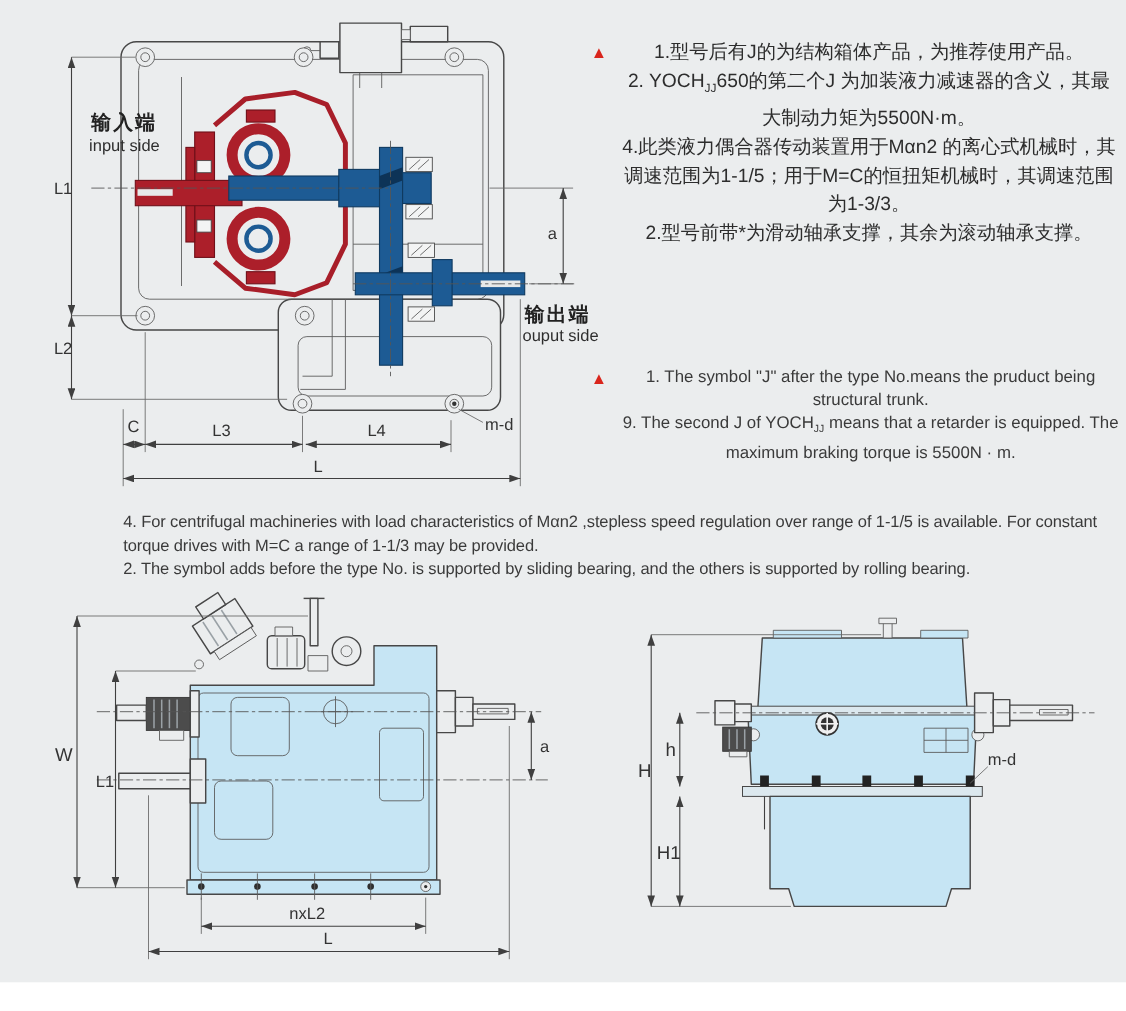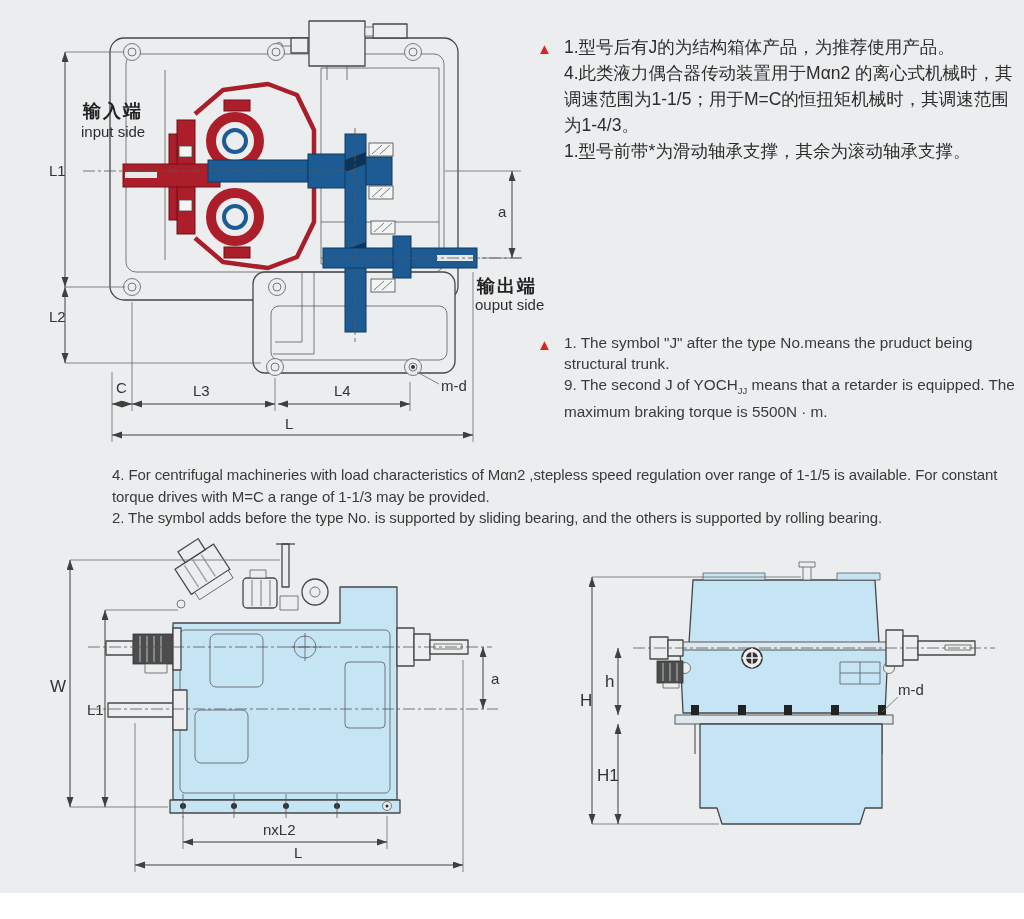--- a/index.html
+++ b/index.html
@@ -26,21 +26,21 @@
   .stripe{stroke:#9aa1a6;stroke-width:1.4;}
   .slot{fill:#e7e9e9;}
   text{fill:#333;}
   .dimtxt{font-size:15px;}
   .dimtxt17{font-size:17px;}
   .cjk{font-size:18px;font-weight:bold;fill:#222;letter-spacing:2px;}
   .lat{font-size:15px;fill:#2e2e2e;}
   
   .notes{position:absolute;color:#2d2d2d;}
   .notes .tri{position:absolute;left:0;top:2px;color:#d9251c;font-size:15px;}
-  .notes .nbody{margin-left:27px;}
+  .notes .nbody{margin-left:27px;text-align:center;}
   .notes p{margin:0;}
   .notes-cn{left:537px;top:34px;width:480px;font-size:17.5px;line-height:26px;}
   .notes-cn .nbody{width:452px;}
   .notes-en{left:537px;top:332px;width:482px;font-size:15.3px;line-height:21px;color:#3a3a3a;}
   .notes-en .nbody{width:455px;}
   .notes-wide{left:112px;top:464px;width:908px;font-size:15px;line-height:21.5px;color:#3a3a3a;letter-spacing:-0.1px;}
   .notes-wide p{margin:0;}
   sub{font-size:0.62em;}
 </style>
 </head>
@@ -183,22 +183,23 @@
     <text class="cjk" x="58" y="107">输入端</text>
     <text class="lat" x="56" y="127">input side</text>
     <text class="cjk" x="452" y="282">输出端</text>
     <text class="lat" x="450" y="300">ouput side</text>
   </svg>
 
   <div class="notes notes-cn">
     <span class="tri">▲</span>
     <div class="nbody">
       <p>1.型号后有J的为结构箱体产品，为推荐使用产品。</p>
-      <p>4.此类液力偶合器传动装置用于Mαn2 的离心式机械时，其调速范围为1-1/5；用于M=C的恒扭矩机械时，其调速范围为1-4/3。</p>
-      <p>1.型号前带*为滑动轴承支撑，其余为滚动轴承支撑。</p>
+      <p><span>2. YOCH</span><sub>JJ</sub><span>650的第二个J 为加装液力减速器的含义，其最大制动力矩为5500N·m。</span></p>
+      <p>4.此类液力偶合器传动装置用于Mαn2 的离心式机械时，其调速范围为1-1/5；用于M=C的恒扭矩机械时，其调速范围为1-3/3。</p>
+      <p>2.型号前带*为滑动轴承支撑，其余为滚动轴承支撑。</p>
     </div>
   </div>
 
   <div class="notes notes-en">
     <span class="tri">▲</span>
     <div class="nbody">
       <p>1. The symbol "J" after the type No.means the pruduct being structural trunk.</p>
       <p><span>9. The second J of YOCH</span><sub>JJ</sub><span> means that a retarder is equipped. The maximum braking torque is 5500N · m.</span></p>
     </div>
   </div>

